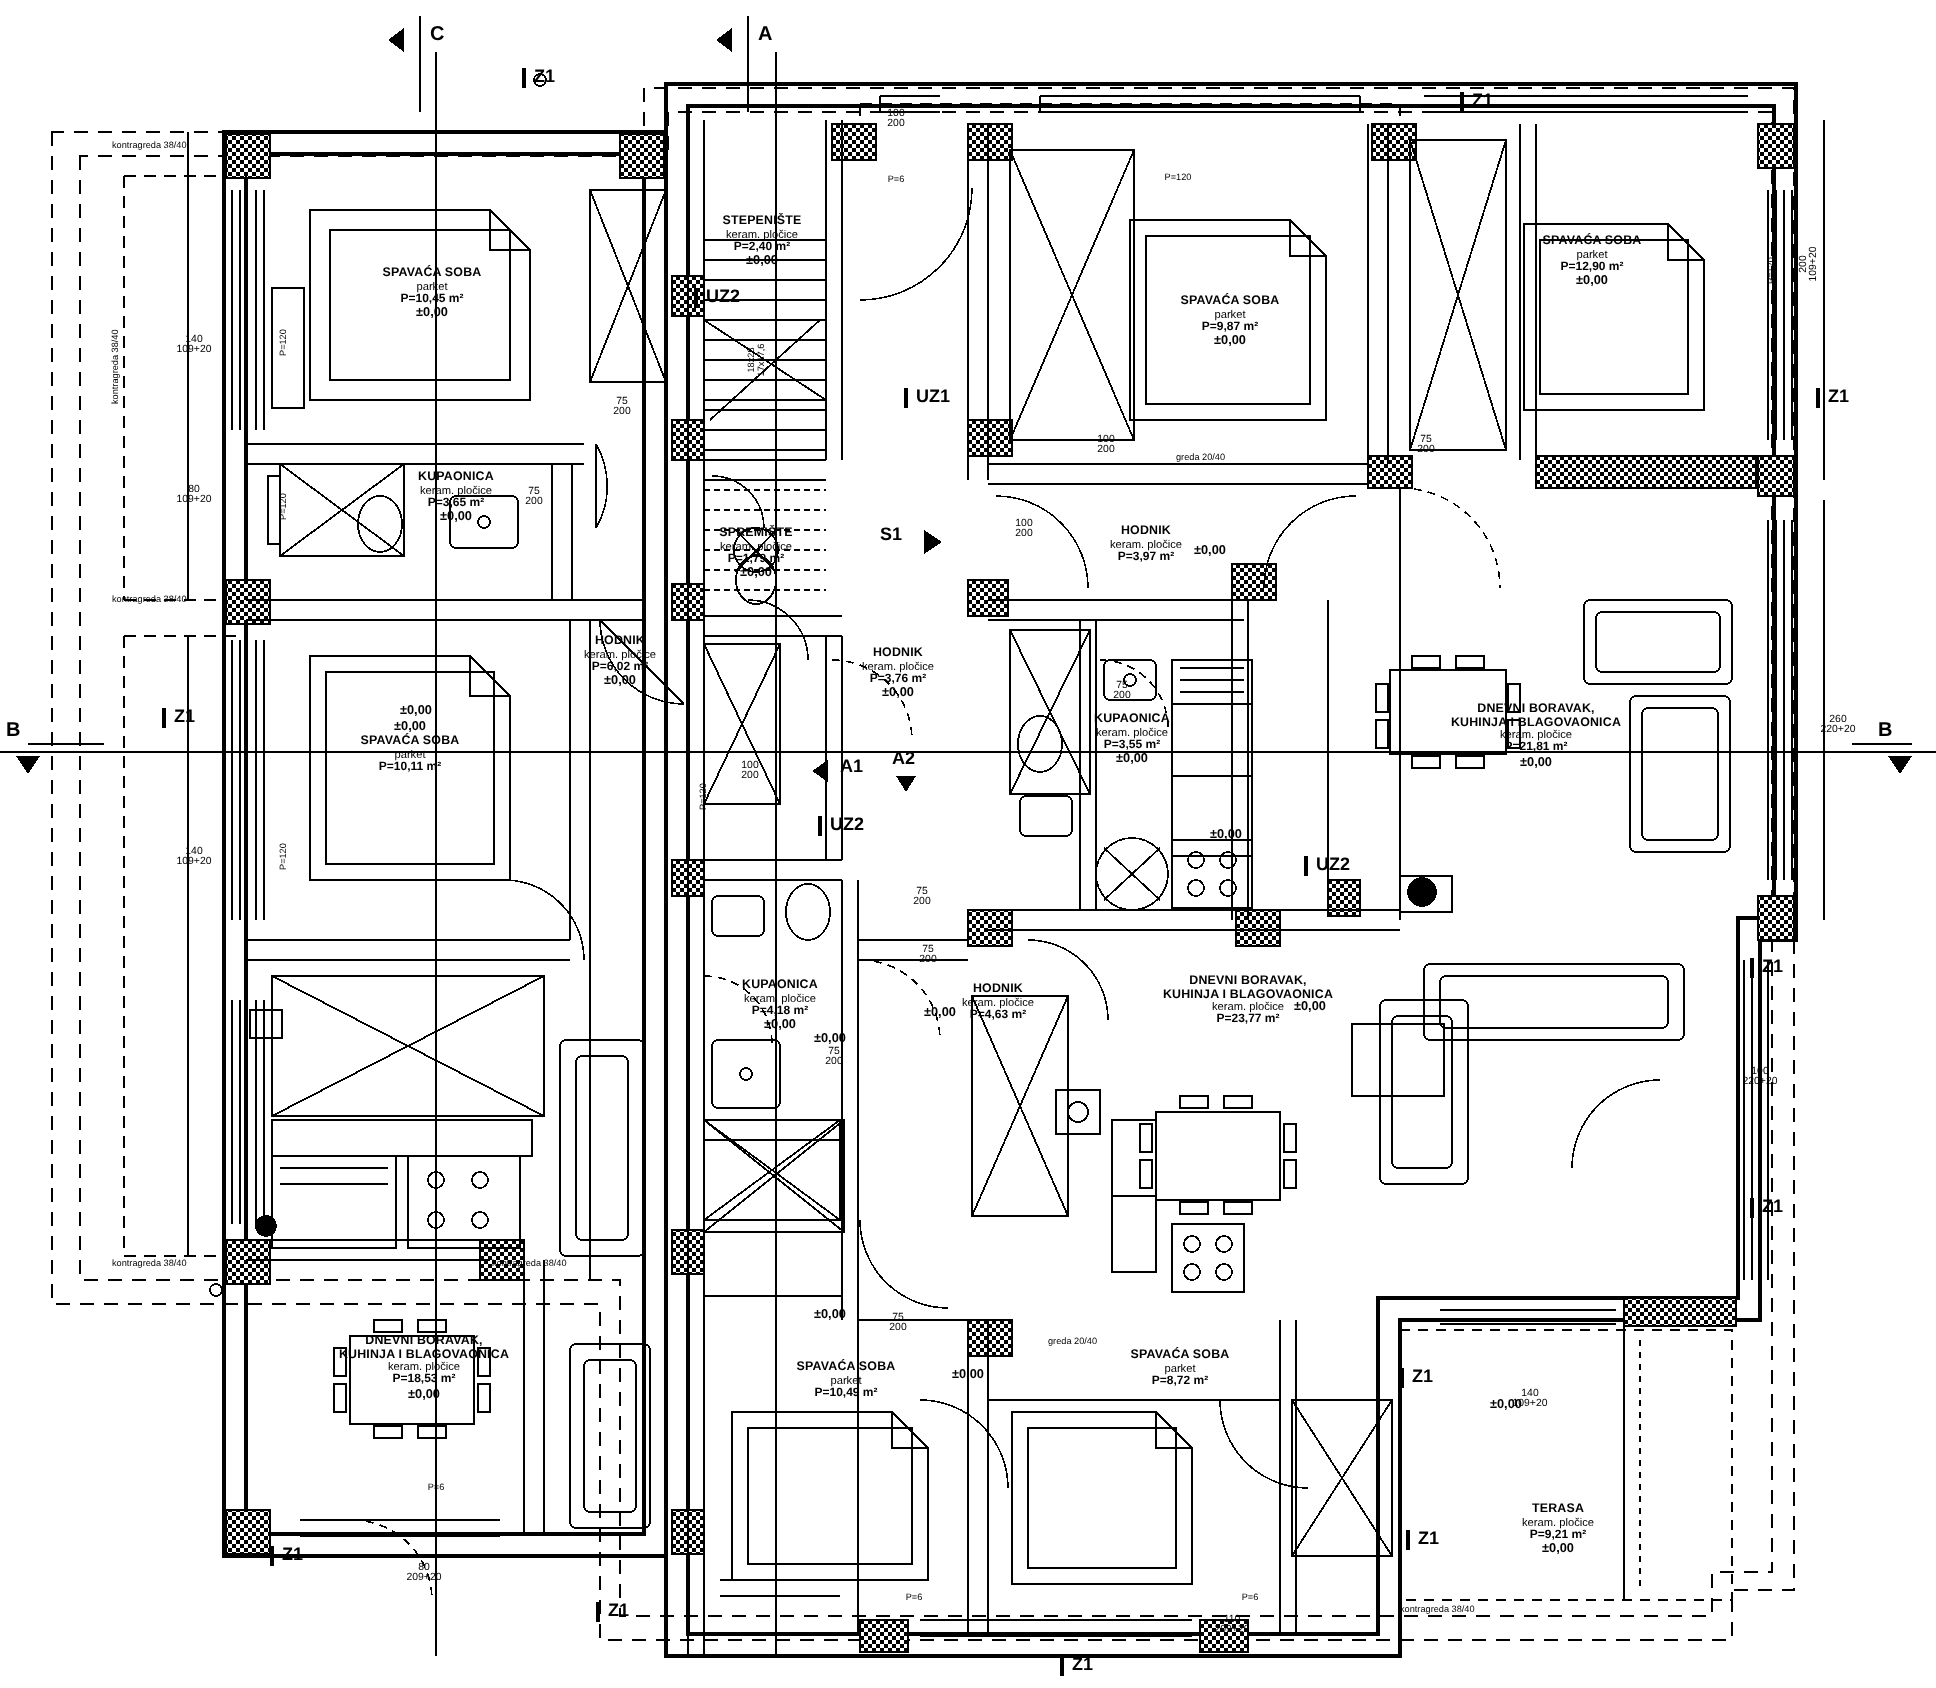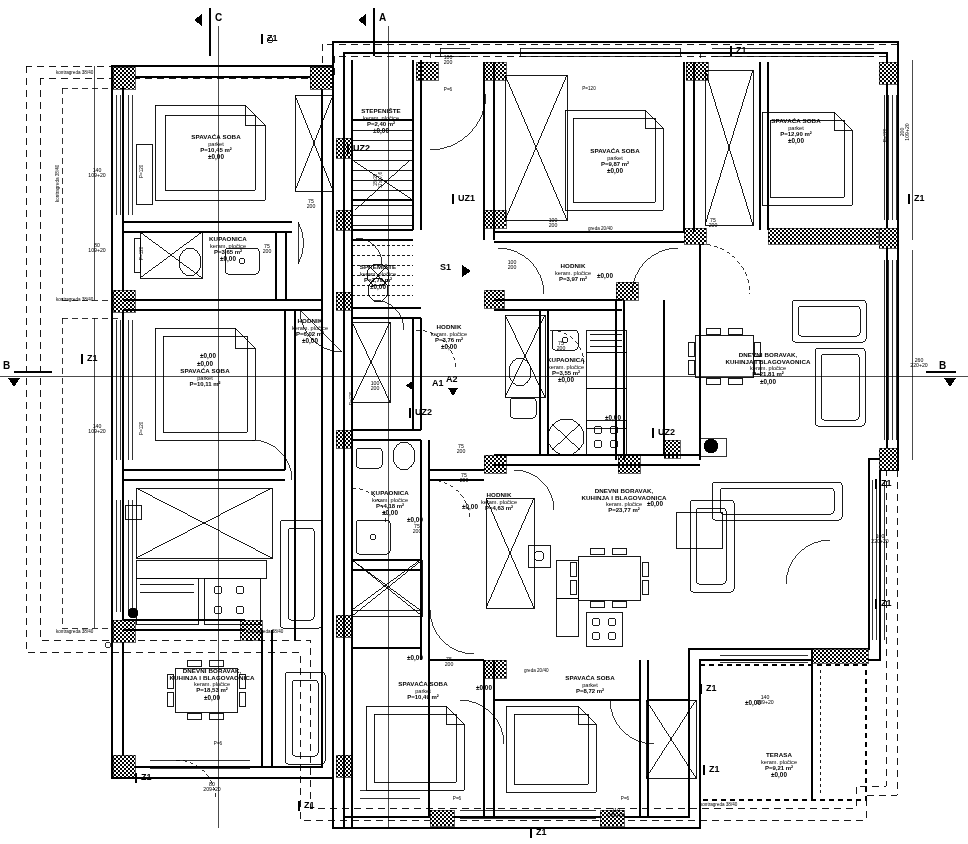--- a/index.html
+++ b/index.html
@@ -624,21 +624,21 @@
   <div class="lbl tag" style="left:658px;top:427px">UZ2</div>
   <div class="lbl tag" style="left:458px;top:193px">UZ1</div>
   <div class="lbl tag" style="left:440px;top:262px">S1</div>
 </div>
 
 <div>
   <div class="lbl mark" style="left:215px;top:12px">C</div>
   <div class="lbl mark" style="left:379px;top:12px">A</div>
   <div class="lbl mark" style="left:3px;top:360px">B</div>
   <div class="lbl mark" style="left:939px;top:360px">B</div>
-  <div class="lbl" style="left:432px;top:378px;font-weight:bold;font-size:9px">A1</div>
+  <div class="lbl" style="left:420px;top:378px;font-weight:bold;font-size:9px">A1</div>
   <div class="lbl" style="left:446px;top:374px;font-weight:bold;font-size:9px">A2</div>
 </div>
 
 <div>
   <div class="lbl dim" style="left:77px;top:168px;width:40px;white-space:pre-line">140
 109+20</div>
   <div class="lbl dim" style="left:77px;top:243px;width:40px;white-space:pre-line">80
 109+20</div>
   <div class="lbl dim" style="left:77px;top:424px;width:40px;white-space:pre-line">140
 109+20</div>

